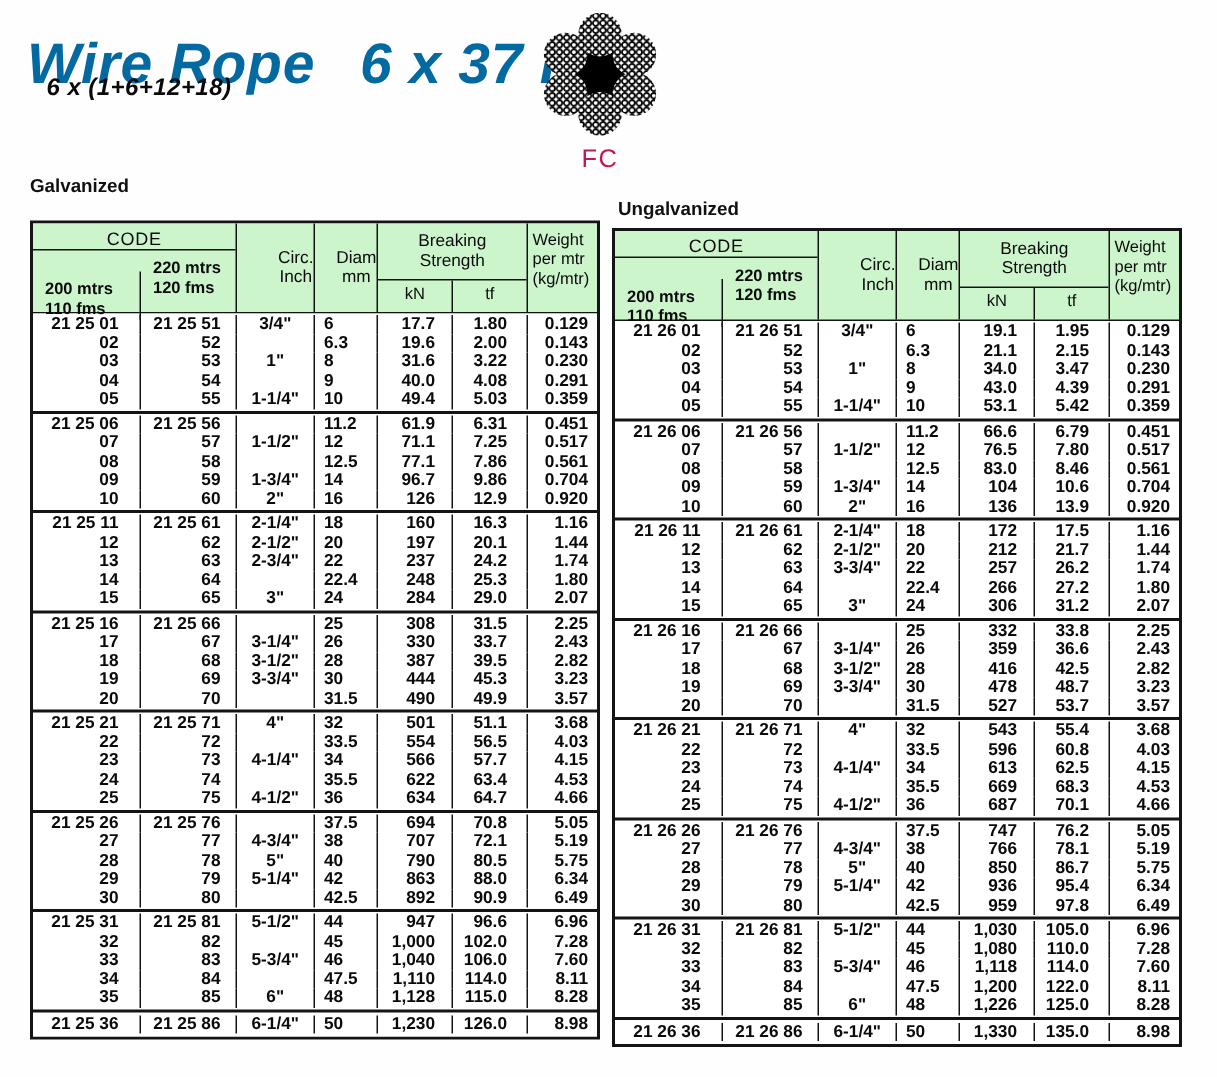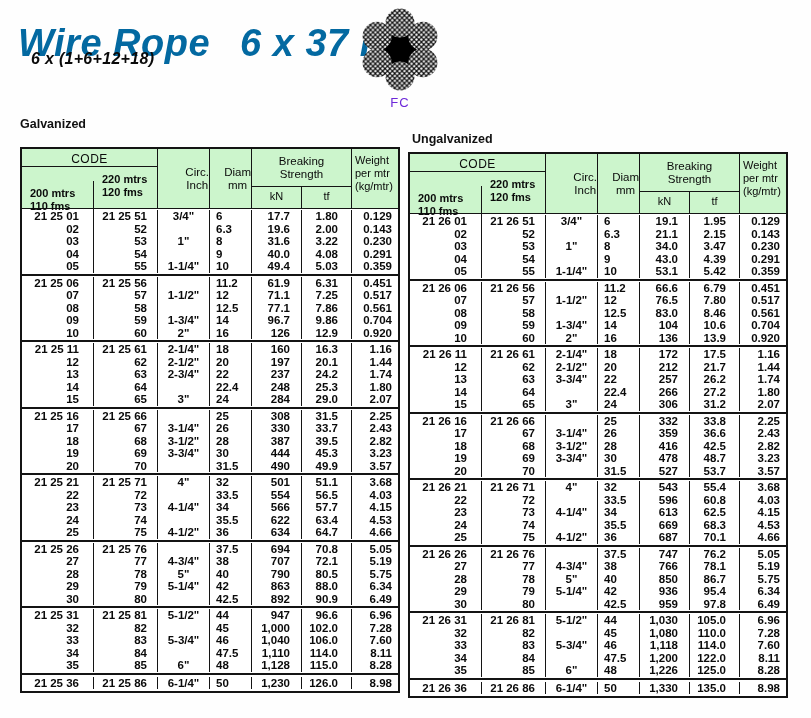--- a/index.html
+++ b/index.html
@@ -11,21 +11,21 @@
   
   .title{
     position:absolute;left:18px;top:22px;display:flex;gap:30px;
     font-size:38px;font-weight:bold;font-style:italic;letter-spacing:.5px;color:#0369a1;
   }
   .subtitle{
     position:absolute;left:19px;top:50px;
     font-size:16px;font-weight:bold;font-style:italic;letter-spacing:.3px;margin-left:12px;
   }
   .rope{position:absolute;left:352px;top:8px;width:96px;text-align:center;}
-  .rope .fc-label{font-size:13px;letter-spacing:1px;color:#6d28d9;margin-top:0px;}
+  .rope .fc-label{font-size:17px;letter-spacing:1px;color:#be185d;margin-top:0px;}
   .section-label{position:absolute;font-size:12.5px;font-weight:bold;color:#111;}
   .label-left{left:20px;top:117px;}
   .label-right{left:412px;top:132px;}
 
   
   .wr-table{
     position:absolute;width:380px;border:2px solid #141414;background:#fff;
     box-sizing:border-box;
   }
   .t-left{left:20px;top:147px;}

